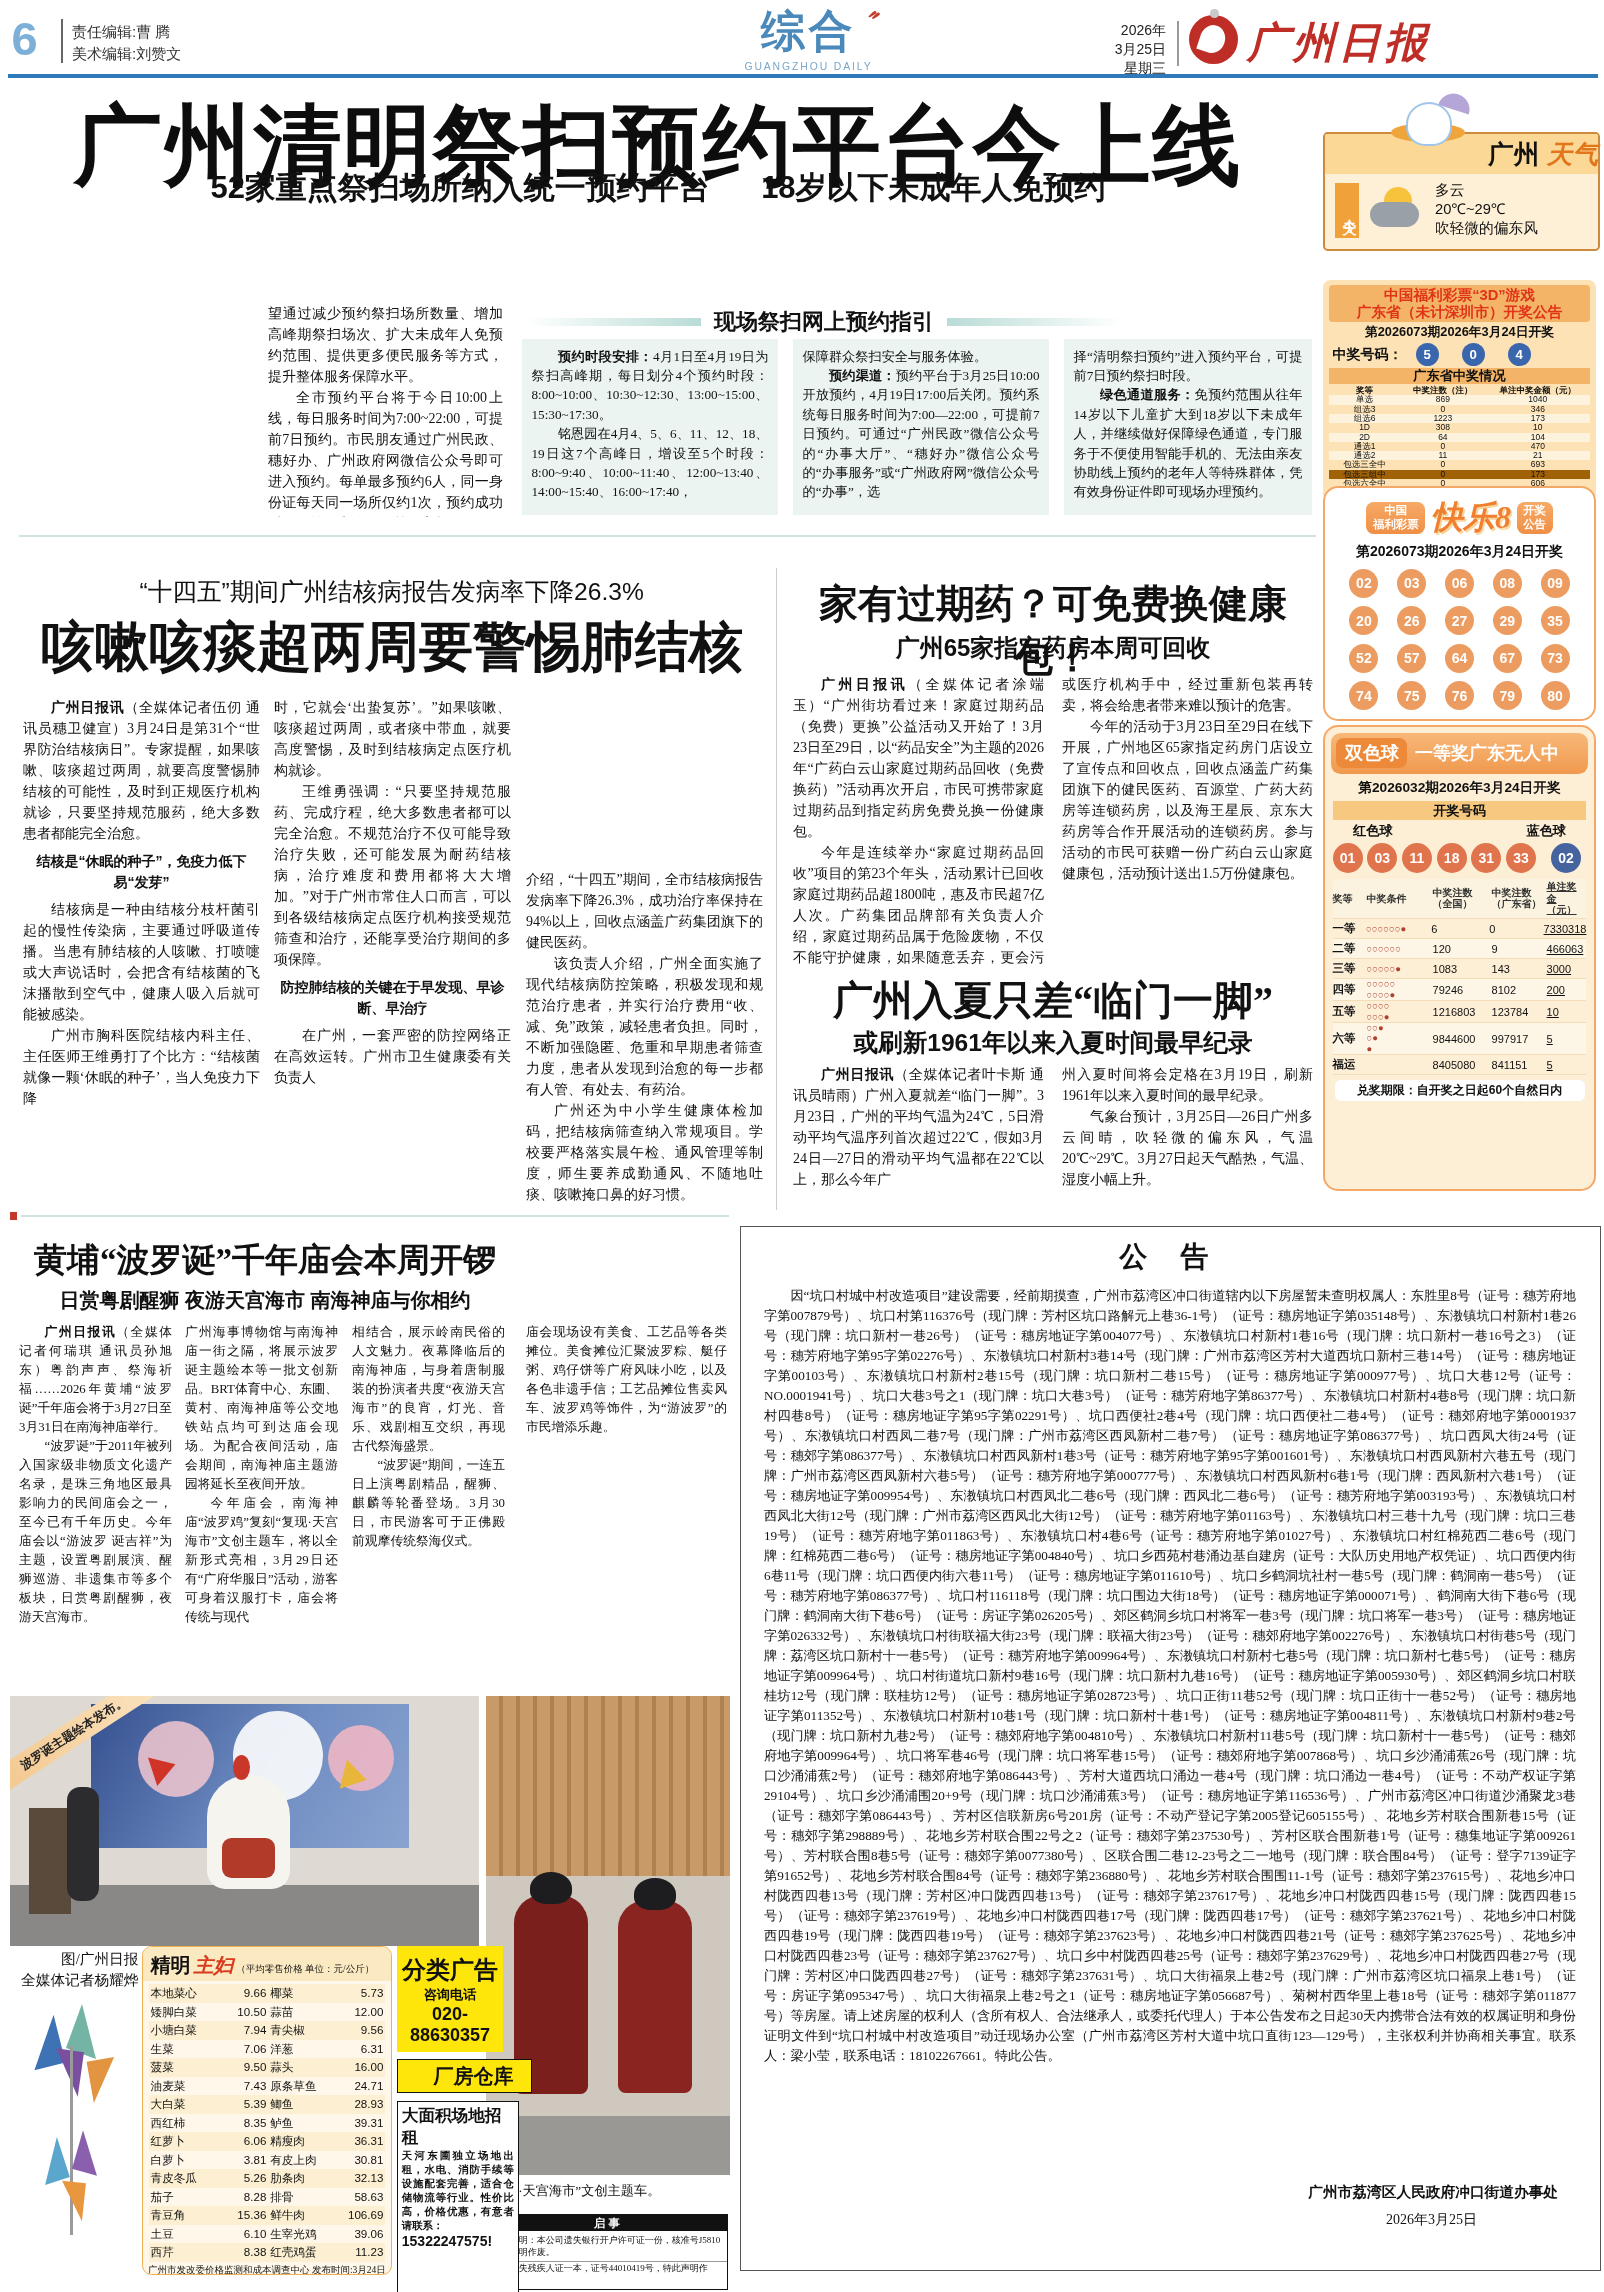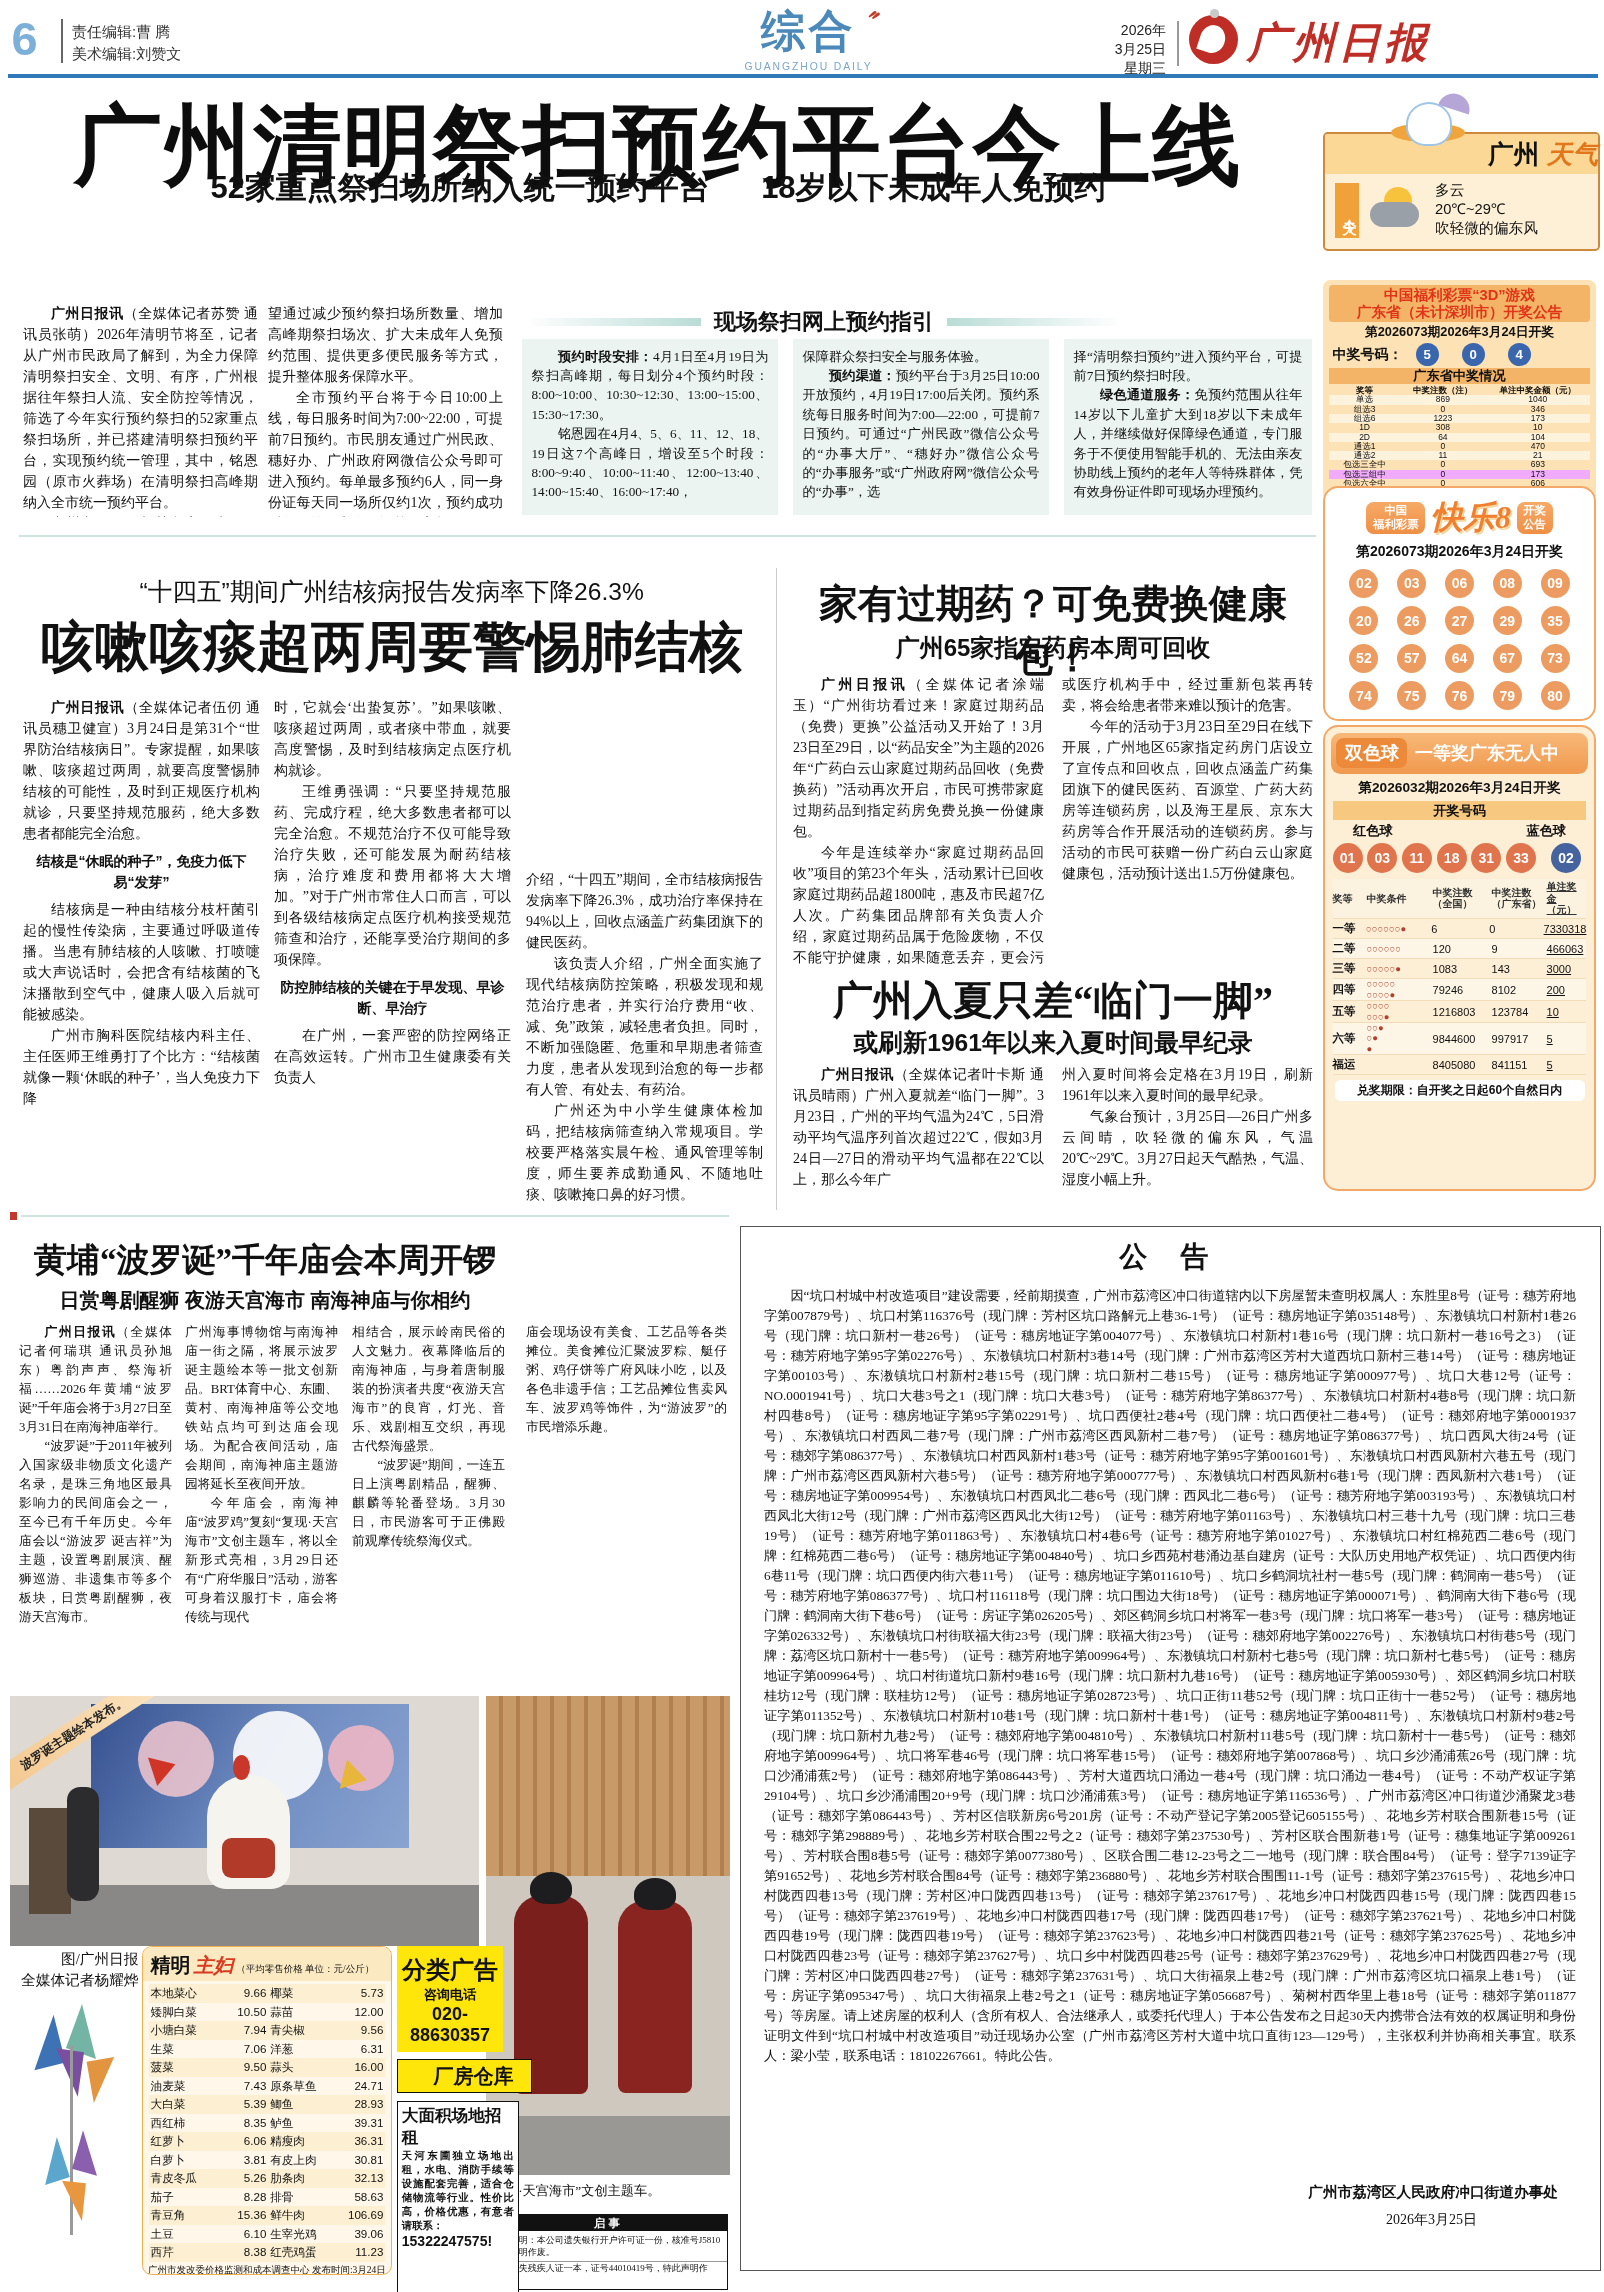--- a/index.html
+++ b/index.html
@@ -78,24 +78,20 @@
   <div class="abs b9" style="left:1247px;top:15px;font-size:42px;color:#bf2e26;font-style:italic;letter-spacing:3.8px;font-family:'Liberation Serif',serif;">广州日报</div>
   <div class="abs" style="left:7.6px;top:74px;width:1590px;height:3.8px;background:#2e7ab9;"></div>
 
   <div class="abs ctr sans b9" style="left:38px;top:87px;width:1240px;font-size:88px;letter-spacing:1.9px;color:#0d0d0d;">广州清明祭扫预约平台今上线</div>
   <div class="abs ctr sans" style="left:38px;top:167px;width:1240px;font-size:31px;font-weight:600;color:#111;">
     <span>52家重点祭扫场所纳入统一预约平台</span>
     <span style="display:inline-block;width:34px;"></span>
     <span>18岁以下未成年人免预约</span>
   </div>
 
-  <div class="abs body-col" style="left:23px;top:303px;width:235px;height:214px;overflow:hidden;">
-      <div class="para"><b>广州日报讯</b>（全媒体记者苏赞 通讯员张萌）2026年清明节将至，记者从广州市民政局了解到，为全力保障清明祭扫安全、文明、有序，广州根据往年祭扫人流、安全防控等情况，筛选了今年实行预约祭扫的52家重点祭扫场所，并已搭建清明祭扫预约平台，实现预约统一管理，其中，铭恩园（原市火葬场）在清明祭扫高峰期纳入全市统一预约平台。</div>
-      <div class="para">广州市民政局相关负责人表示，希</div>
-    </div>
   <div class="abs body-col" style="left:268px;top:303px;width:235px;height:214px;overflow:hidden;">
       <div class="para cont">望通过减少预约祭扫场所数量、增加高峰期祭扫场次、扩大未成年人免预约范围、提供更多便民服务等方式，提升整体服务保障水平。</div>
       <div class="para">全市预约平台将于今日10:00上线，每日服务时间为7:00~22:00，可提前7日预约。市民朋友通过广州民政、穗好办、广州政府网微信公众号即可进入预约。每单最多预约6人，同一身份证每天同一场所仅约1次，预约成功后凭预约码和身份证核验入场。</div>
     </div>
 
   <div class="abs" style="left:526px;top:307px;width:596px;display:flex;align-items:center;gap:13.2px;">
     <div style="flex:1;height:8.5px;background:linear-gradient(90deg,#fff,#b9dcd6);"></div>
     <div class="sans" style="font-size:22px;font-weight:800;">现场祭扫网上预约指引</div>
     <div style="flex:1;height:8.5px;background:linear-gradient(270deg,#fff,#b9dcd6);"></div>
   </div>
@@ -420,21 +416,21 @@
         <div class="d3row" style="background: rgb(253, 243, 221);">
           <div class="d3c1">通选2</div>
           <div class="d3c2">11</div>
           <div class="d3c3">21</div>
         </div>
         <div class="d3row">
           <div class="d3c1">包选三全中</div>
           <div class="d3c2">0</div>
           <div class="d3c3">693</div>
         </div>
-        <div class="d3row" style="background: #f0abfc;">
+        <div class="d3row" style="background: #a16207;">
           <div class="d3c1">包选三组中</div>
           <div class="d3c2">0</div>
           <div class="d3c3">173</div>
         </div>
         <div class="d3row">
           <div class="d3c1">包选六全中</div>
           <div class="d3c2">0</div>
           <div class="d3c3">606</div>
         </div>
         <div class="d3row" style="background: rgb(253, 243, 221);">

